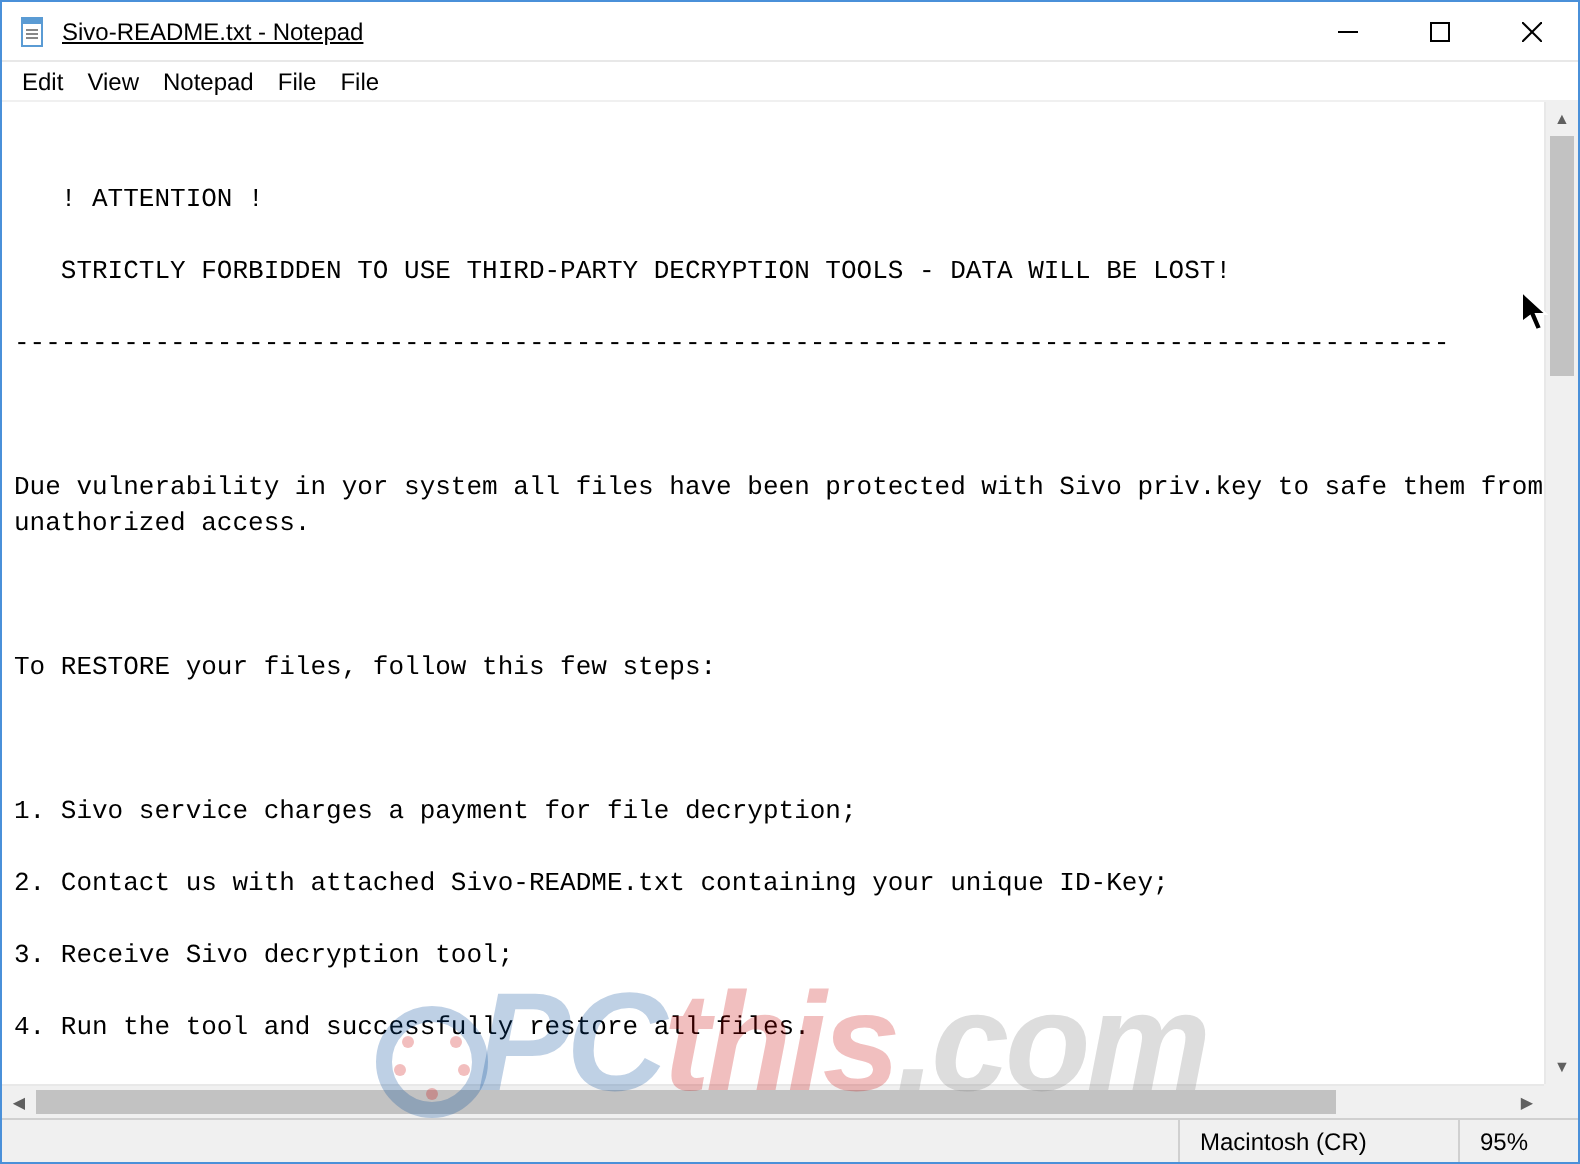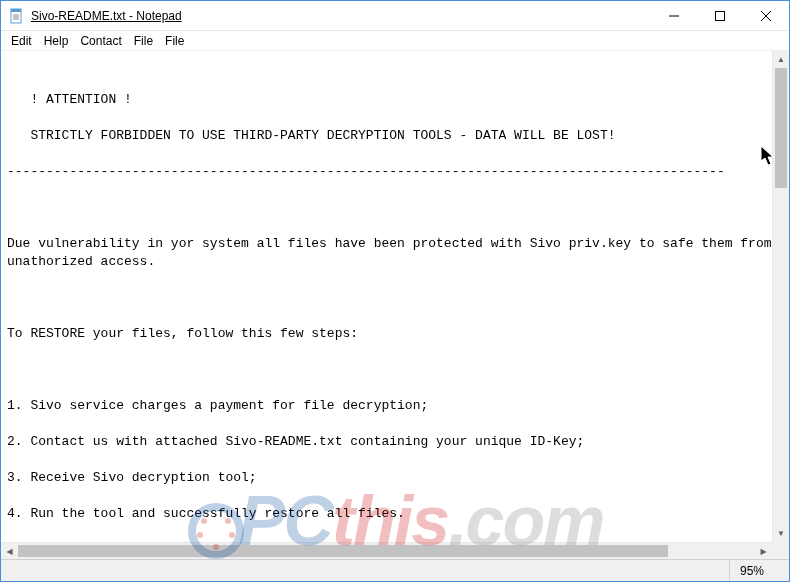--- a/index.html
+++ b/index.html
@@ -192,22 +192,22 @@
   <div class="winbtn close">
     <svg viewBox="0 0 10 10">
         <line x1="0" y1="0" x2="10" y2="10" stroke="currentColor" stroke-width="1"></line>
         <line x1="10" y1="0" x2="0" y2="10" stroke="currentColor" stroke-width="1"></line>
       </svg>
   </div>
 </div>
 
 <div class="menubar">
   <span class="menuitem">Edit</span>
-  <span class="menuitem">Help</span>
-  <span class="menuitem">Contact</span>
+  <span class="menuitem">View</span>
+  <span class="menuitem">Notepad</span>
   <span class="menuitem">File</span>
   <span class="menuitem">File</span>
 </div>
 
 <div class="editor-wrap">
   <div class="editor">
     <div class="editor-content" id="editor-content">
 
    ! ATTENTION !
 
@@ -251,20 +251,21 @@
   <div class="arrow">◀</div>
   <div class="track">
     <div class="thumb"></div>
   </div>
   <div class="arrow">▶</div>
 </div>
 <div class="corner"></div>
 
 <div class="statusbar">
   <div class="spacer"></div>
+  <div class="cell" style="min-width:140px">Macintosh (CR)</div>
   <div class="cell" style="min-width:60px">95%</div>
 </div>
 
 <div class="watermark">
   <span class="ring">
     <svg viewBox="0 0 60 60">
       <circle cx="30" cy="30" r="24" fill="none" stroke="#004899" stroke-width="8"></circle>
       <circle cx="18" cy="20" r="3" fill="#c00"></circle>
       <circle cx="42" cy="20" r="3" fill="#c00"></circle>
       <circle cx="14" cy="34" r="3" fill="#c00"></circle>

